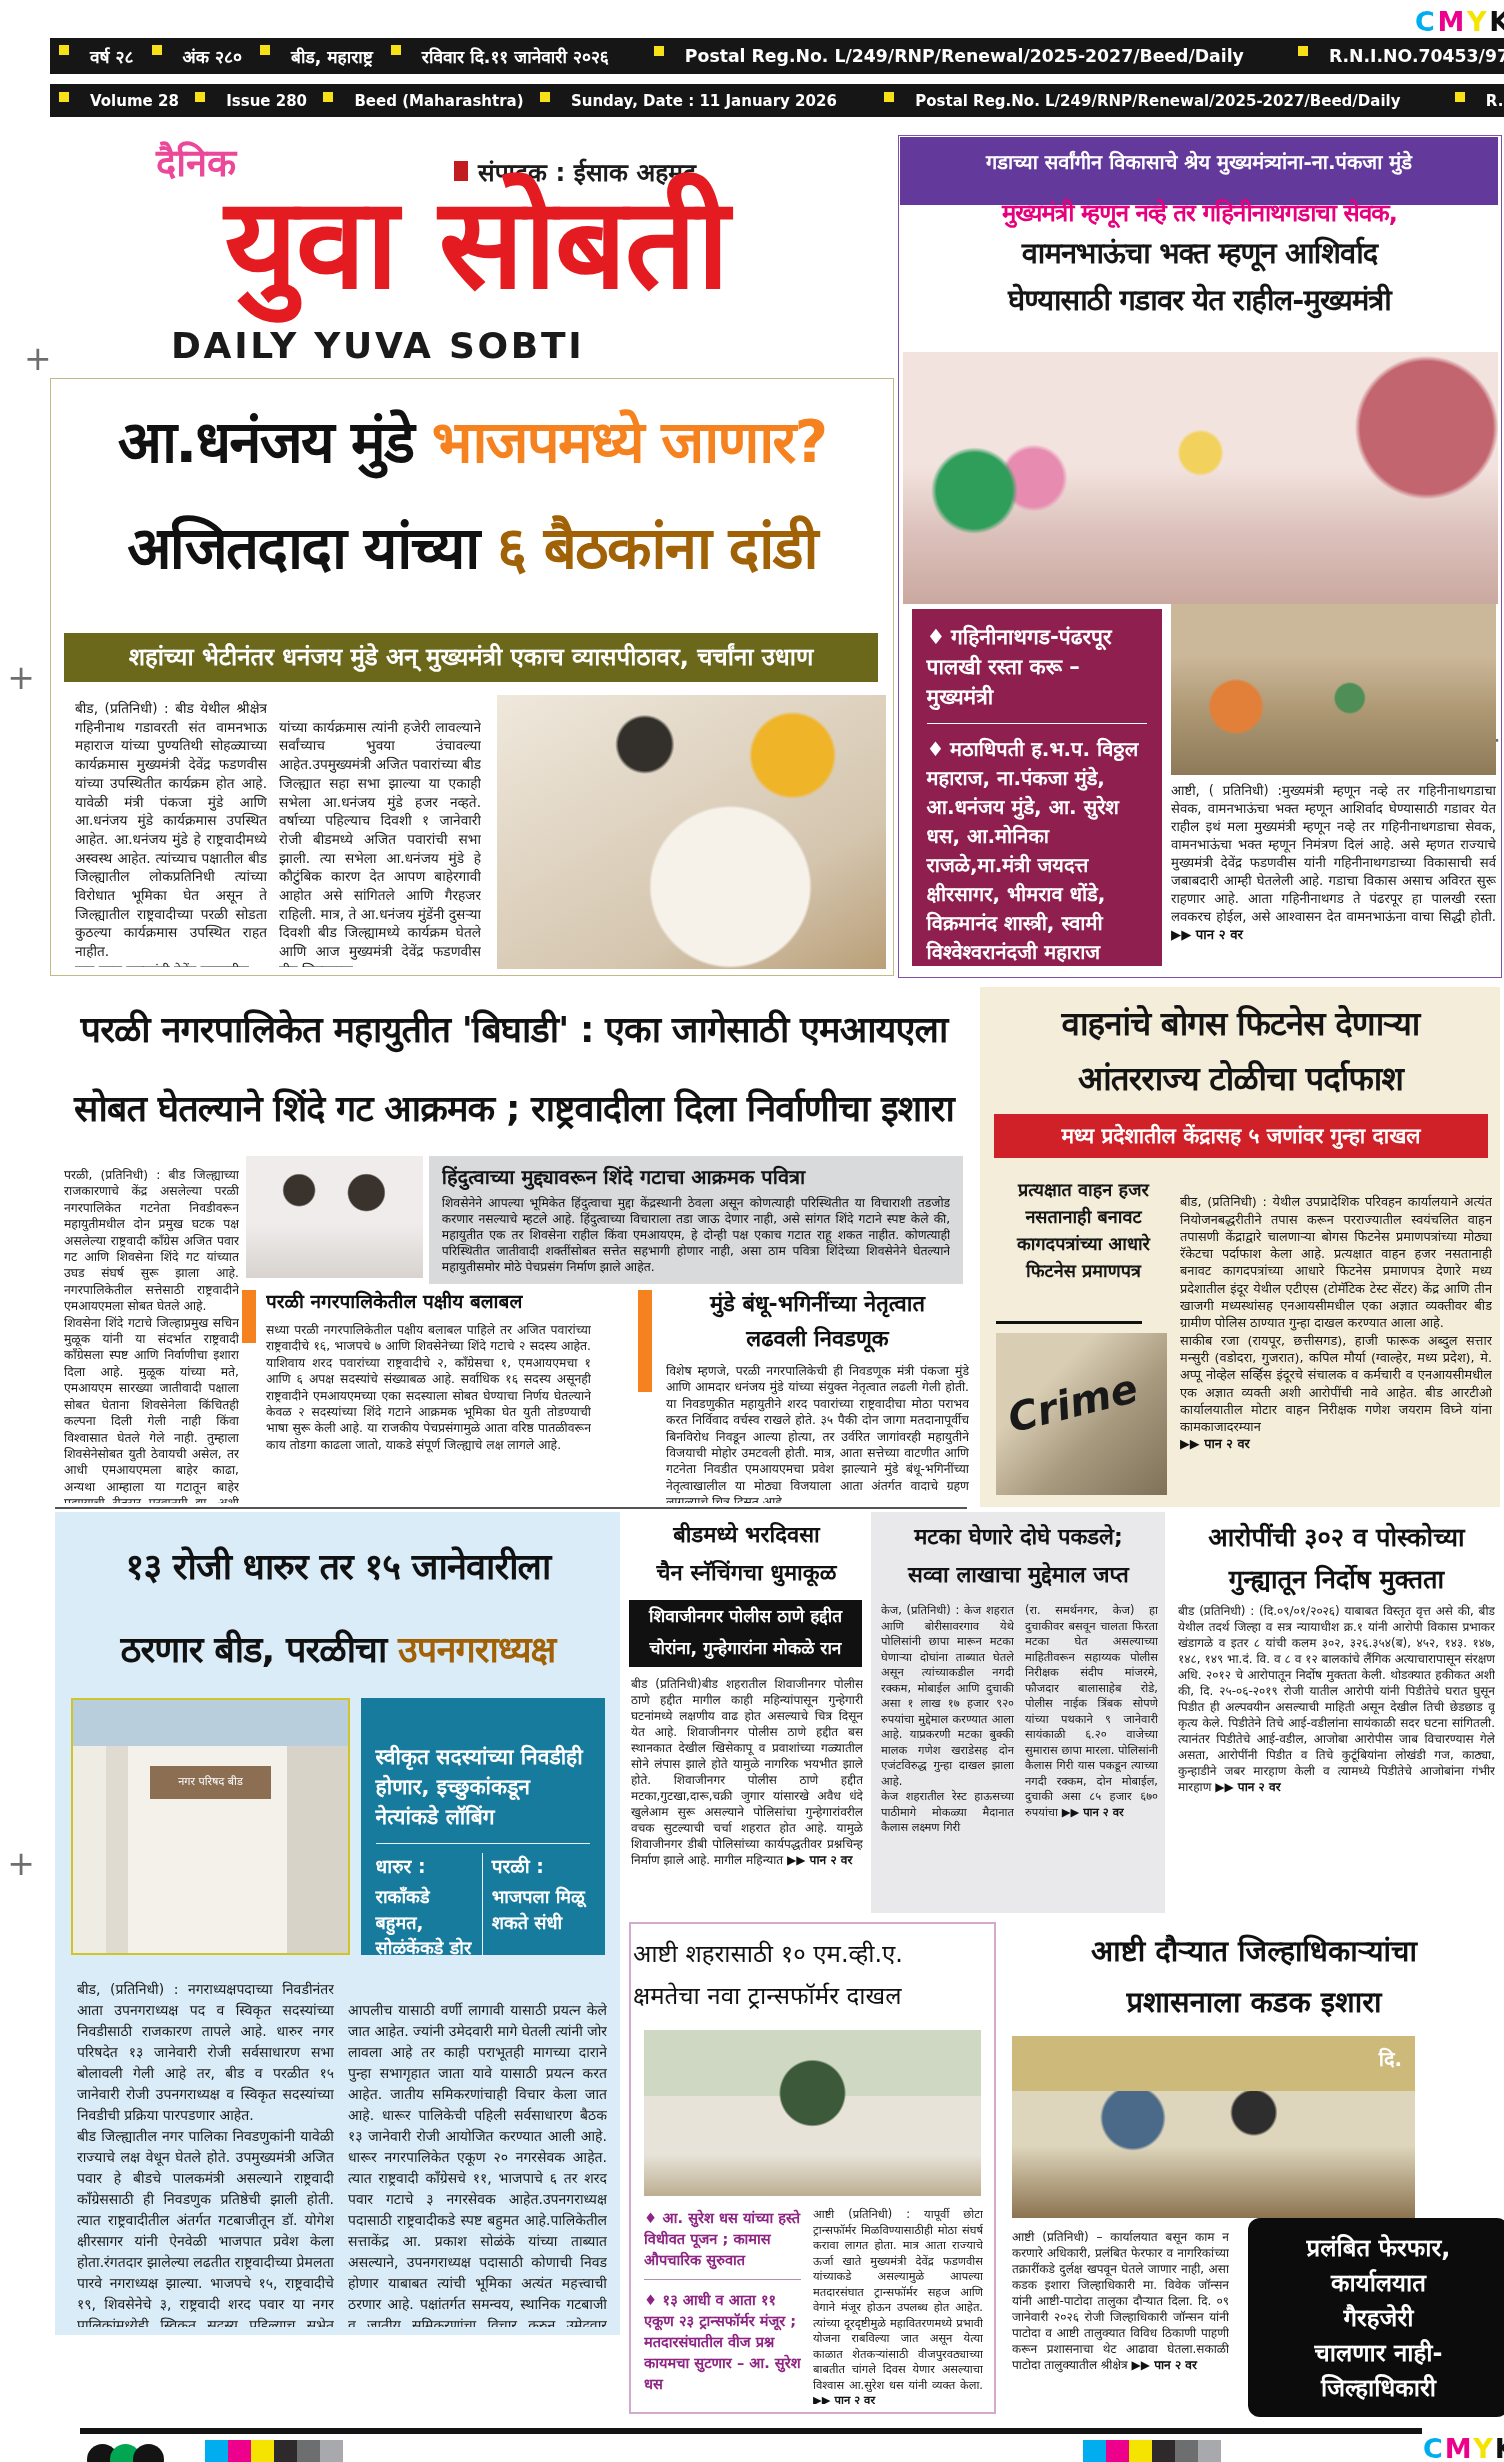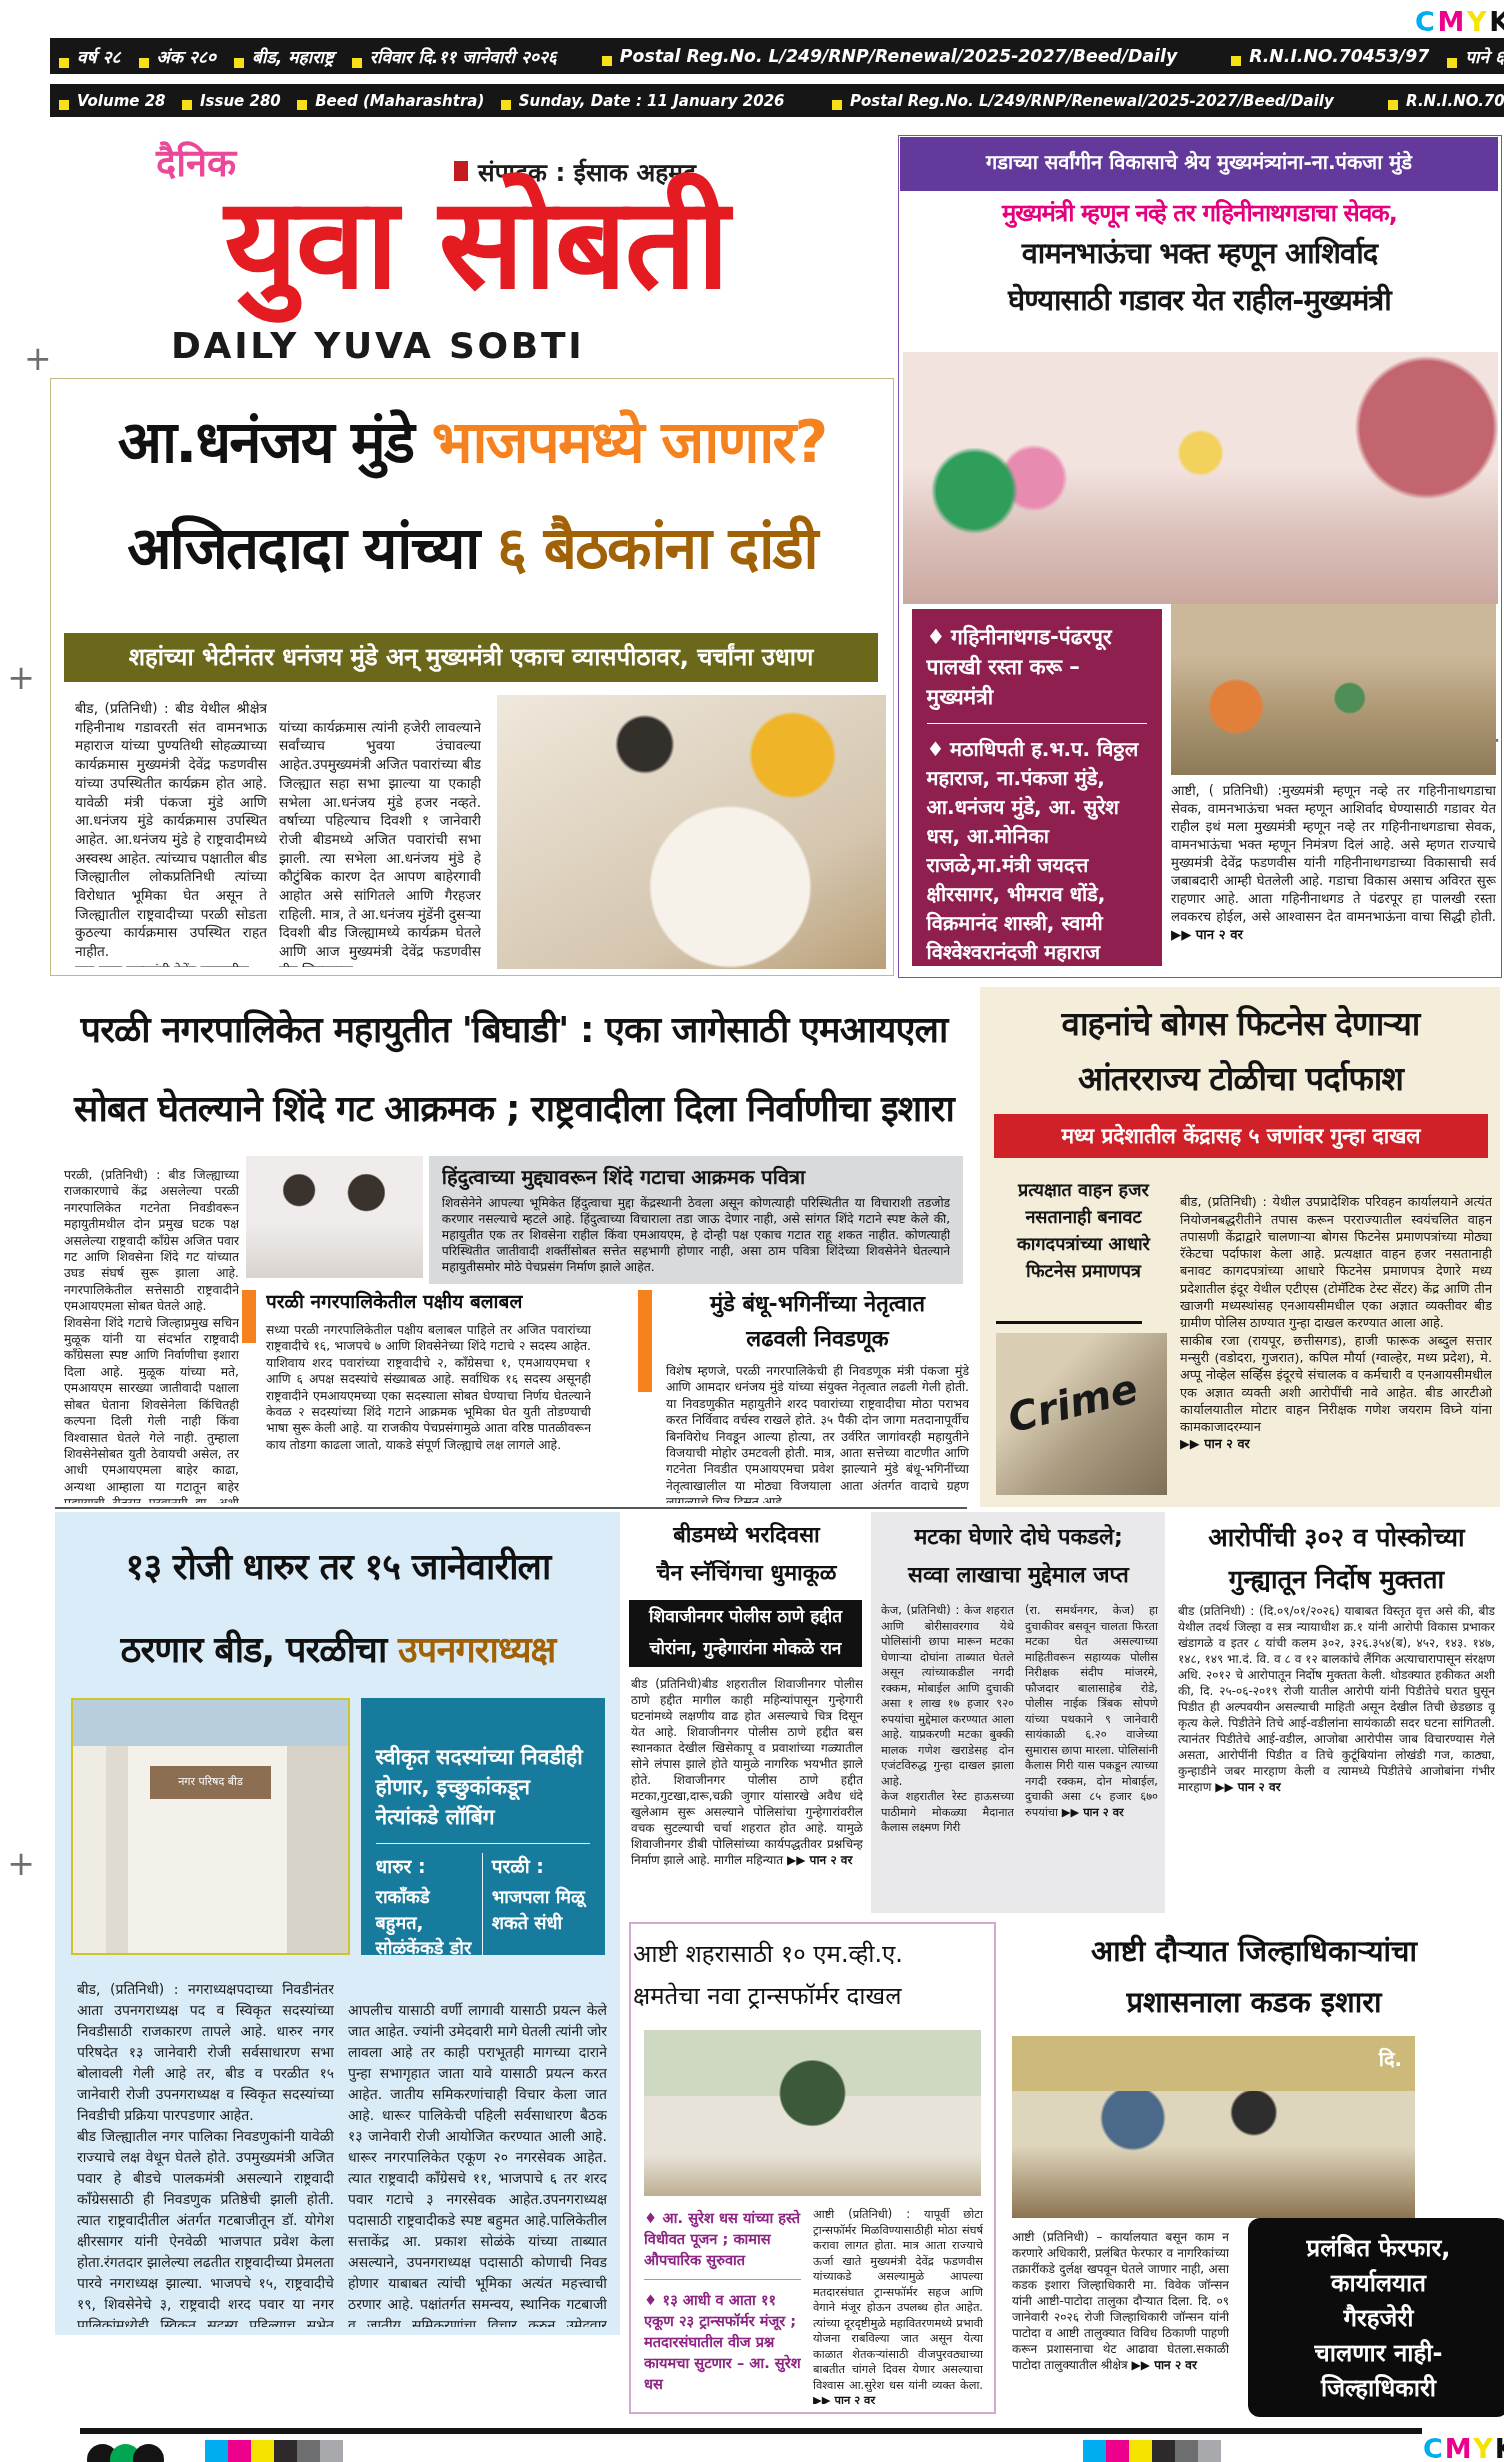--- a/index.html
+++ b/index.html
@@ -6,21 +6,21 @@
   #page{position:relative;width:1505px;height:2462px;background:#fff;
         font-family:"DejaVu Sans",sans-serif;overflow:hidden;color:#111;}
   .abs{position:absolute;}
   .clip{overflow:hidden;text-align:center;}
   .pre{white-space:pre-line;}
 
   
   .bar{left:50px;width:1450px;background:#161616;color:#fff;display:flex;align-items:center;overflow:hidden;}
   #bar1{top:38px;height:36px;font-size:17.3px;font-weight:bold;gap:18px;padding:0 9px;}
   #bar2{top:84px;height:33px;font-size:15px;font-weight:bold;gap:16.4px;padding:0 9px;}
-  .bi{display:flex;align-items:flex-end;gap:8px;white-space:nowrap;font-style:italic;}
+  .bi{display:flex;align-items:flex-start;gap:21px;white-space:nowrap;}
   .ybox{width:10px;height:10px;background:#f7e017;display:inline-block;flex:none;}
   #cmyk-top{top:5.5px;left:1415px;font-size:27px;font-weight:bold;letter-spacing:2.7px;}
   .cC{color:#00aeef}.cM{color:#ec008c}.cY{color:#f5e400}.cK{color:#111}
 
   
   #dainik{top:135px;left:128px;font-size:38px;font-weight:bold;color:#ec4899;margin-left:28px;}
   #edsq{top:161px;left:454px;width:13.7px;height:20px;background:#c21c20;}
   #editor{top:155px;left:478px;font-size:24.6px;font-weight:bold;color:#1c1c1c;}
   #mobile{top:150px;left:1029px;font-size:26.4px;font-weight:bold;color:#1c1c1c;}
   #title{top:162px;left:60px;width:832px;height:169px;font-size:126px;line-height:164px;
@@ -43,21 +43,21 @@
   #lead-photo{top:695px;left:497px;width:389px;height:274px;
      background:
        radial-gradient(circle at 76% 22%, #f0b428 0 11%, rgba(240,180,40,0) 12%),
        radial-gradient(circle at 38% 18%, #33302c 0 8%, rgba(51,48,44,0) 9%),
        radial-gradient(circle at 60% 70%, #f6f2ea 0 26%, rgba(246,242,234,0) 27%),
        linear-gradient(150deg,#efe8dc,#d4c5ae 70%,#b99f78);}
   .more{font-weight:bold;color:#111;}
 
   
   #gad-frame{top:135px;left:898px;width:602px;height:841px;border:1.8px solid #8050a8;}
-  #gad-banner{top:137px;left:900px;width:598px;height:54px;background:#63399b;color:#fff;
+  #gad-banner{top:137px;left:900px;width:598px;height:68px;background:#63399b;color:#fff;
               font-weight:bold;font-size:20px;line-height:51px;text-align:center;overflow:hidden;white-space:nowrap;}
   #gad-pink{top:195px;left:903px;width:593px;font-size:24px;font-weight:bold;color:#e6007e;
             text-align:center;white-space:nowrap;overflow:hidden;letter-spacing:-0.9px;}
   #gad-black{top:230px;left:903px;width:593px;height:117px;font-size:29px;line-height:47px;font-weight:bold;
              color:#161616;text-align:center;letter-spacing:-0.9px;}
   #gad-photo{top:352px;left:903px;width:595px;height:252px;
      background:
        radial-gradient(circle at 12% 55%, #2f9e5b 0 7%, rgba(47,158,91,0) 8%),
        radial-gradient(circle at 22% 50%, #e88bb0 0 6%, rgba(232,139,176,0) 7%),
        radial-gradient(circle at 50% 40%, #f2d25c 0 6%, rgba(242,210,92,0) 7%),

